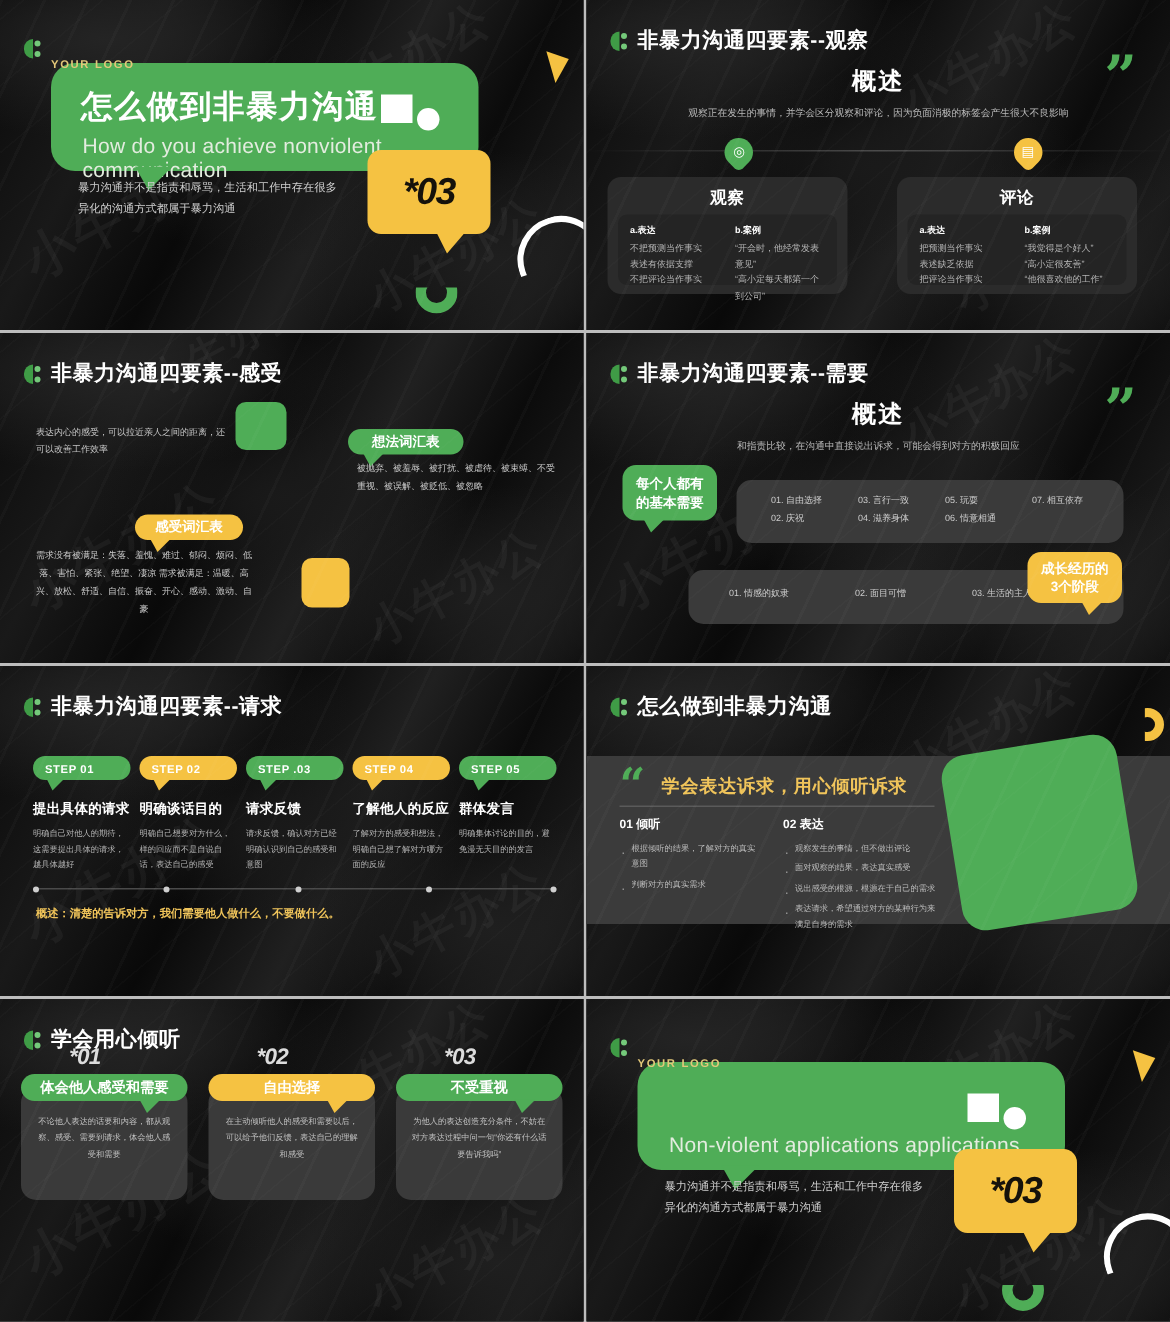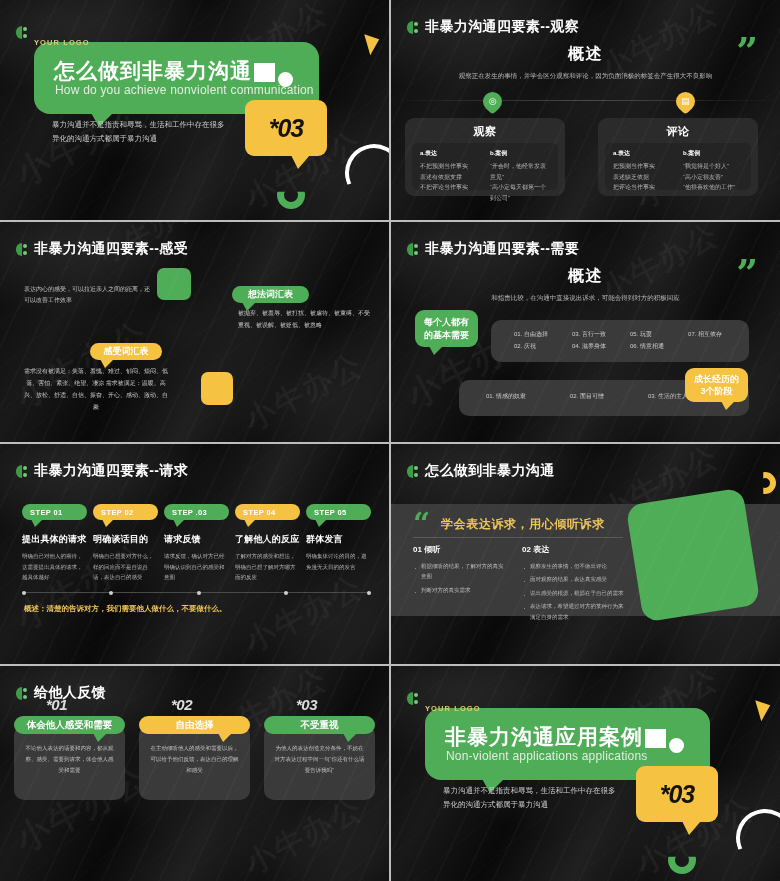--- a/index.html
+++ b/index.html
@@ -59,21 +59,21 @@
   .bubble{
     position:absolute; left:34px; top:42px; width:285px; height:72px;
     background:#4fad57; border-radius:16px; z-index:4;
   }
   .bubble .tail{
     position:absolute; left:56px; bottom:-13px; width:0; height:0;
     border-left:9px solid transparent; border-right:16px solid transparent;
     border-top:16px solid #4fad57;
   }
   .bubble h1{ position:absolute; left:20px; top:15px; font-size:21px; font-weight:700; color:#fff; letter-spacing:1px;}
-  .bubble .sub{ position:absolute; left:21px; top:41px; font-size:12px; color:#e3ecdf; letter-spacing:.2px;}
+  .bubble .sub{ position:absolute; left:21px; top:47px; font-size:14px; color:#e3ecdf; letter-spacing:.2px;}
   .bubble .sq{ position:absolute; right:44px; top:21px; width:21px; height:19px; background:#fff;}
   .bubble .ci{ position:absolute; right:26px; top:30px; width:15px; height:15px; background:#fff; border-radius:50%;}
   .tri{
     position:absolute; right:9px; top:32px; width:0;height:0;
     border-left:13px solid #f5c242; border-top:9px solid transparent; border-bottom:13px solid transparent;
     transform:rotate(-16deg); z-index:5;
   }
   .ybub{
     position:absolute; left:245px; top:100px; width:82px; height:56px;
     background:#f5c242; border-radius:9px; z-index:6;
@@ -495,21 +495,21 @@
     <div class="wm a">小牛办公</div>
     <div class="wm b">小牛办公</div>
     <div class="wm c">小牛办公</div>
 
     <div class="hdr">
       <span class="lg">
           <i></i>
           <i></i>
           <i></i>
         </span>
-      <span class="sect">给他人反馈</span>
+      <span class="sect">学会用心倾听</span>
     </div>
 
     <div class="three">
       <div class="tcard">
         <div class="star">*01</div>
         <div class="tpill g">
             <span>体会他人感受和需要</span>
             <i class="tl"></i>
           </div>
         <div class="tbody">不论他人表达的话要和内容，都从观察、感受、需要到请求，体会他人感受和需要</div>
@@ -541,21 +541,20 @@
       <span class="lg">
           <i></i>
           <i></i>
           <i></i>
         </span>
       <span class="logotxt">YOUR LOGO</span>
     </div>
 
     <div class="tri"></div>
     <div class="bubble">
-      <h1>非暴力沟通应用案例</h1>
       <div class="sub">Non-violent applications applications</div>
       <div class="sq"></div>
       <div class="ci"></div>
       <div class="tail"></div>
     </div>
 
     <div class="covertxt">暴力沟通并不是指责和辱骂，生活和工作中存在很多异化的沟通方式都属于暴力沟通</div>
 
     <div class="ybub">
       <span>*03</span>

